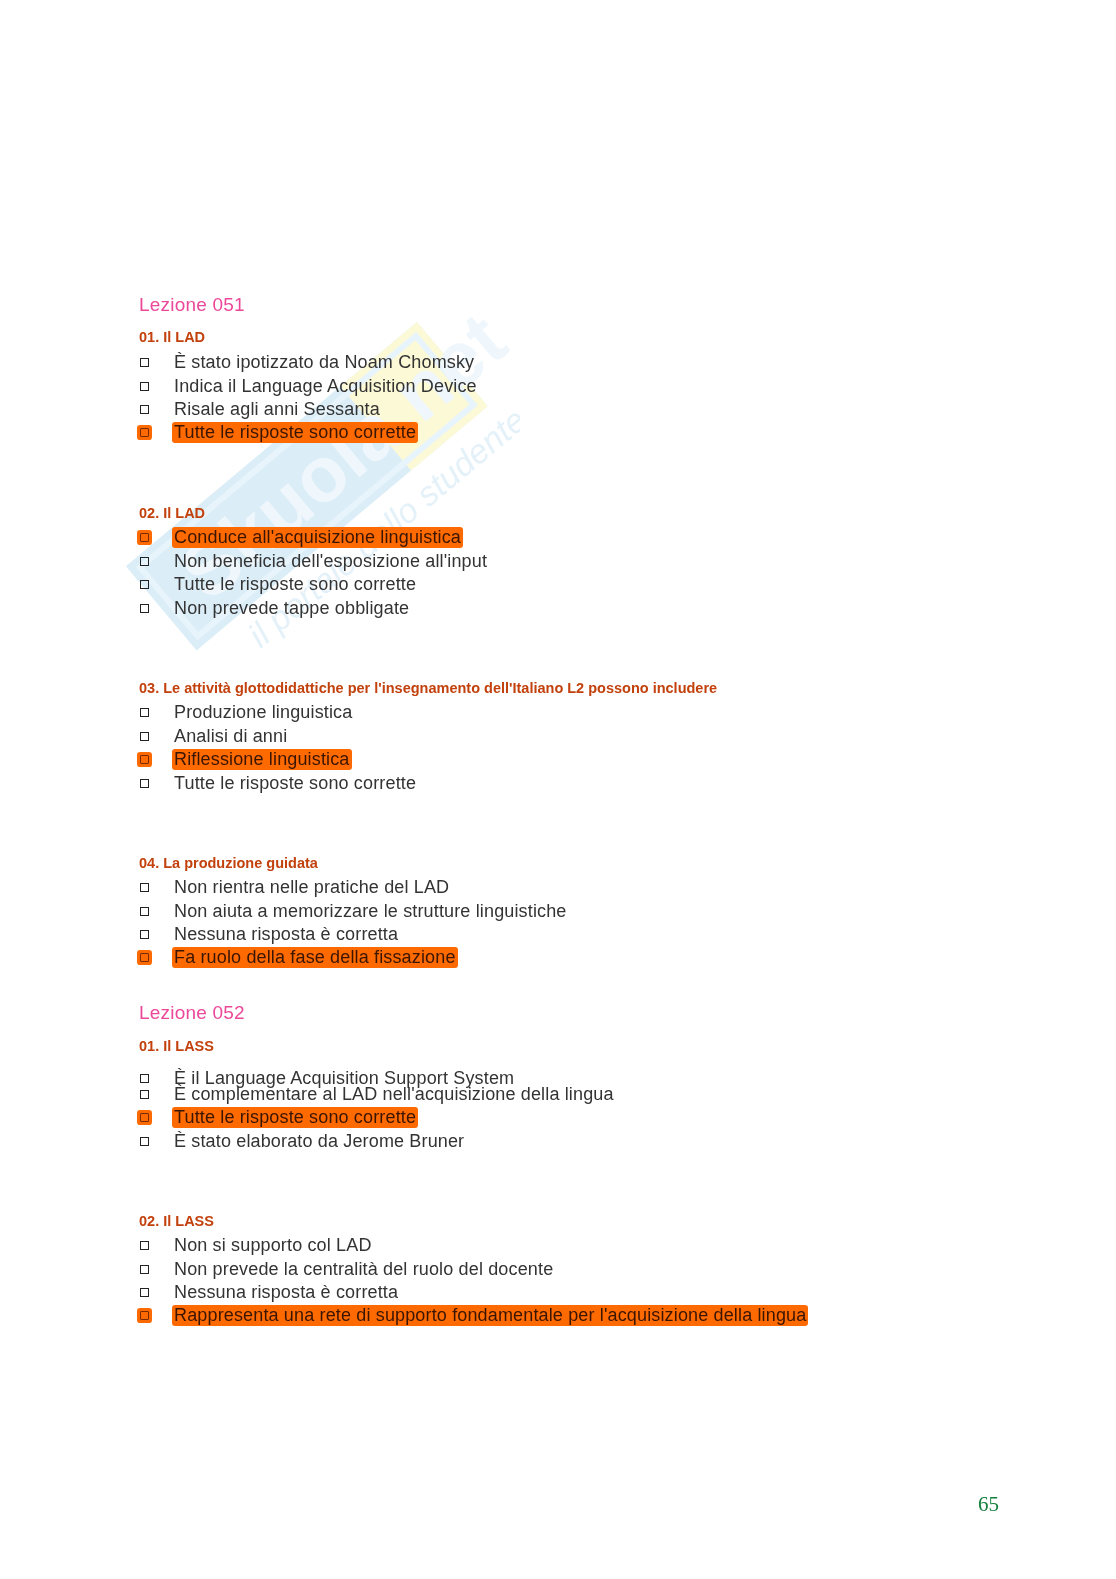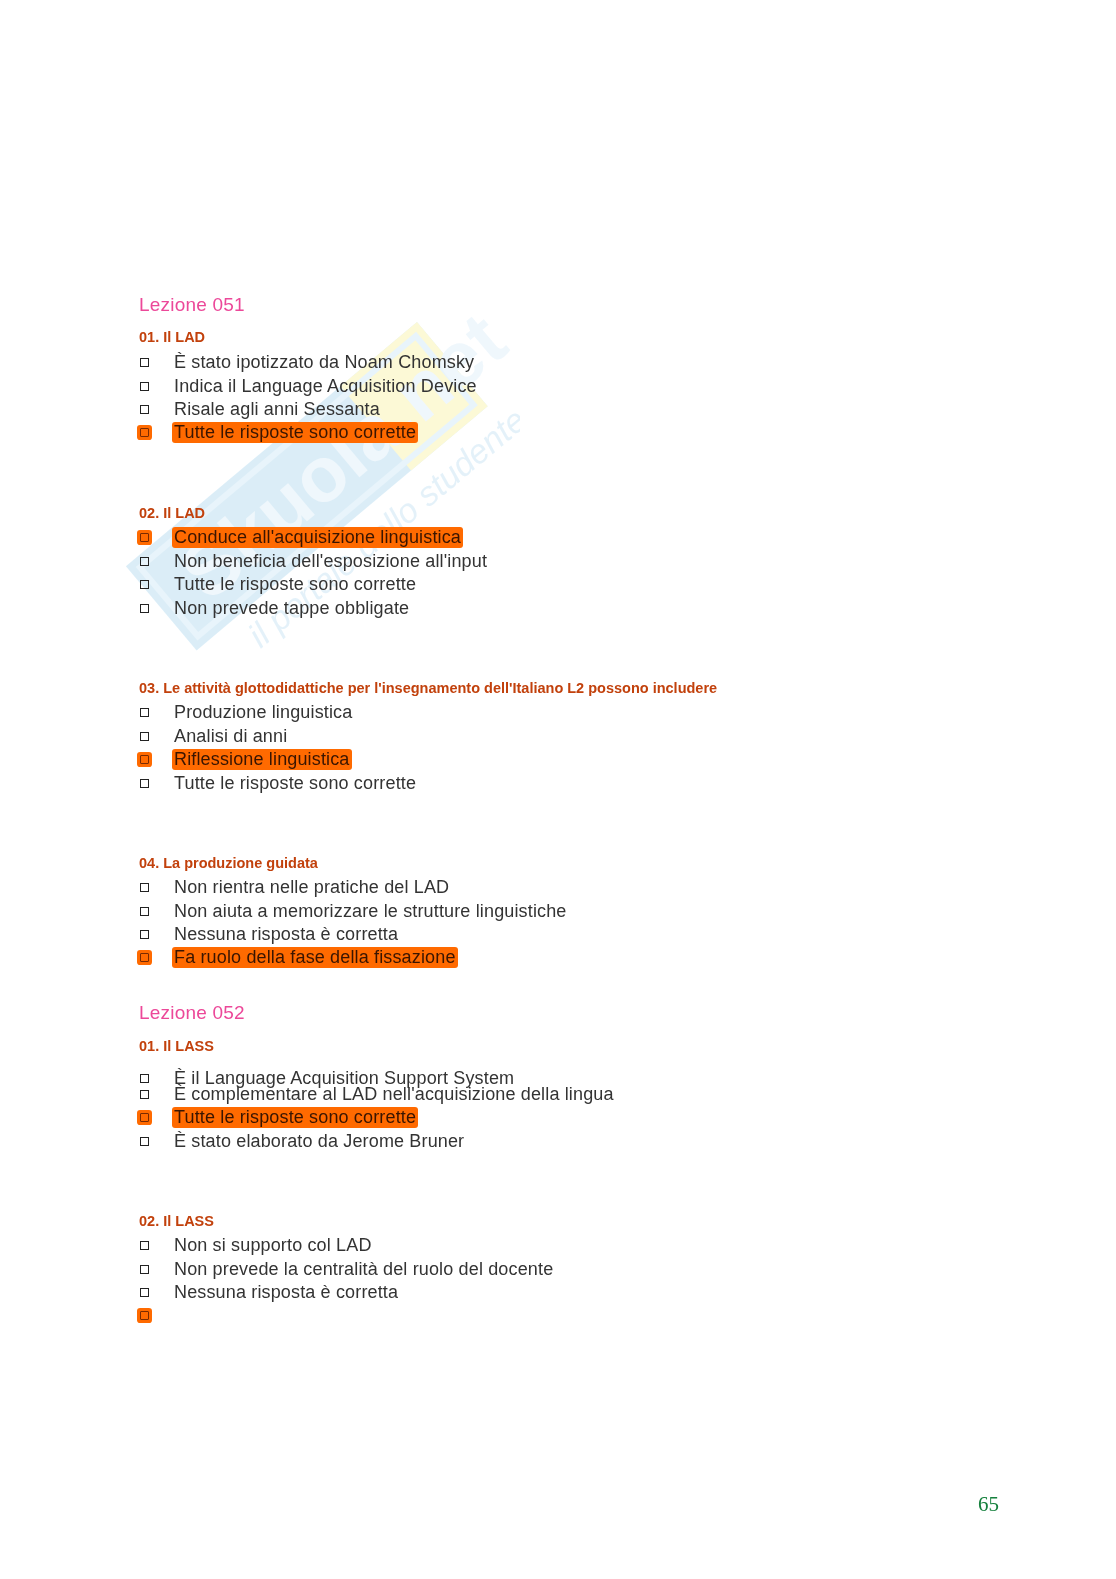--- a/index.html
+++ b/index.html
@@ -156,17 +156,18 @@
   <div class="option" style="top:1259px">
       <span class="checkbox"></span>
       <span class="option-label">Non prevede la centralità del ruolo del docente</span>
     </div>
   <div class="option" style="top:1282px">
       <span class="checkbox"></span>
       <span class="option-label">Nessuna risposta è corretta</span>
     </div>
   <div class="option correct" style="top:1305px">
       <span class="checkbox"></span>
+      <span class="option-label">Rappresenta una rete di supporto fondamentale per l'acquisizione della lingua</span>
     </div>
 
 </div>
 
 <div class="page-number">65</div>
 
 </body></html>

